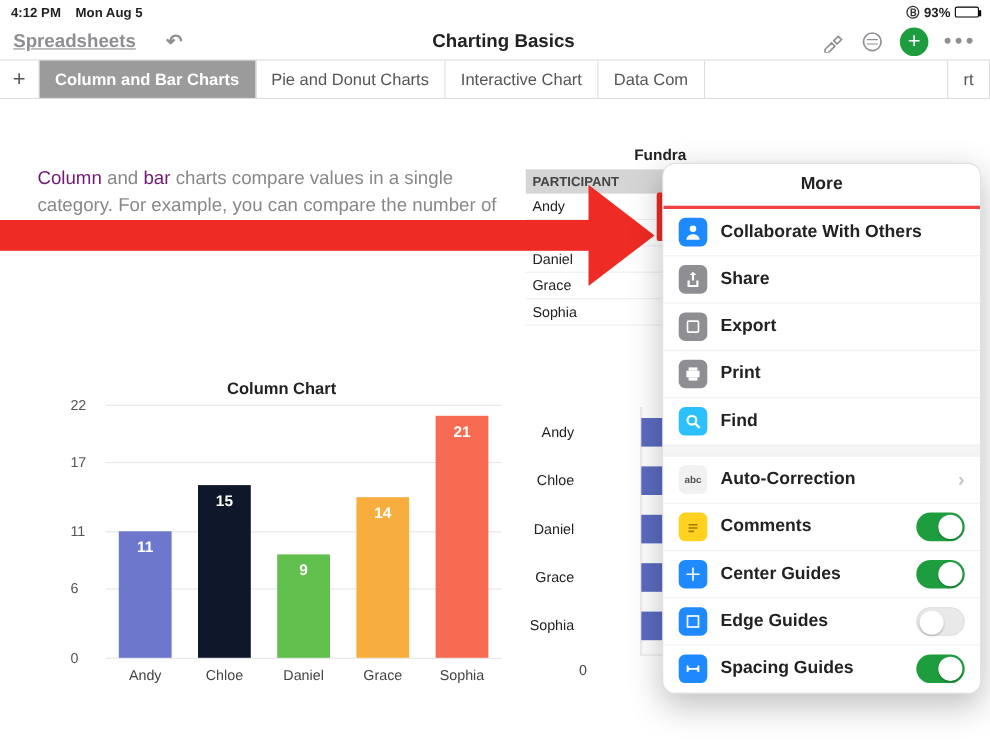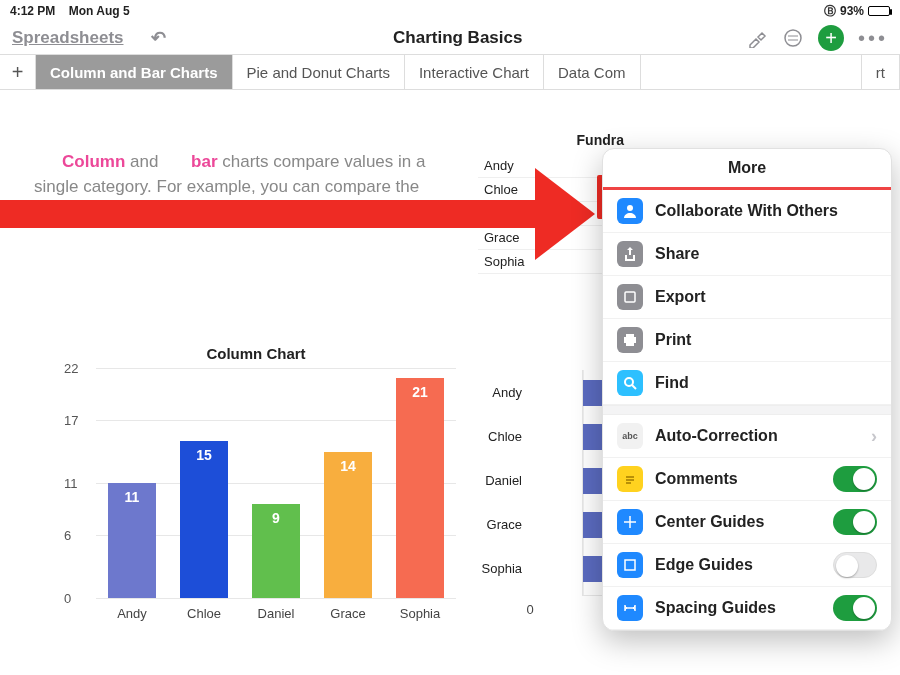--- a/index.html
+++ b/index.html
@@ -56,21 +56,21 @@
     padding: 0 14px; display:flex; align-items:center;
     border-right: 1px solid #ddd; color:#555; white-space: nowrap;
   }
   .tab.active { background:#9b9b9b; color:#fff; font-weight:600; }
   
   .content { position:relative; height: calc(675px - 22px - 32px - 36px); }
   .desc {
     position:absolute; left:34px; top:60px; width:440px;
     font-size:17px; color:#888; line-height:1.45;
   }
-  .desc b { color:#ec4899; font-weight:700;margin-left:28px; }
+  .desc b { color:#701a75; font-weight:400; }
   
   .mini-table {
     position:absolute; left:478px; top:42px; width:150px;
     font-size:13px;
   }
   .mini-table .fundra { text-align:right; font-size:14px; font-weight:700; padding-right:4px; padding-bottom:6px;}
   .mini-table .head {
     background:#d5d5d5; color:#444; font-weight:700; font-size:12px; padding:4px 6px;
   }
   .mini-table .cell { padding:4px 6px; border-bottom:1px solid #efefef; }
@@ -174,20 +174,21 @@
 </div>
 
 <div class="content">
 
   <div class="desc">
     <b>Column</b><span> and </span><b>bar</b><span> charts compare values in a single category. For example, you can compare the number of products sold by each salesperson.</span>
   </div>
 
   <div class="mini-table">
     <div class="fundra">Fundra</div>
+    <div class="head">PARTICIPANT</div>
     <div class="cell">Andy</div>
     <div class="cell">Chloe</div>
     <div class="cell">Daniel</div>
     <div class="cell">Grace</div>
     <div class="cell">Sophia</div>
   </div>
 
   <div class="colchart">
     <div class="title">Column Chart</div>
     <div class="plot" id="colplot">
@@ -198,21 +199,21 @@
         <div class="grid" style="top: 115px;"></div>
         <div class="ylbl" style="top: 115px;">11</div>
         <div class="grid" style="top: 52.2727px;"></div>
         <div class="ylbl" style="top: 52.2727px;">17</div>
         <div class="grid" style="top: 0px;"></div>
         <div class="ylbl" style="top: 0px;">22</div>
         <div class="bars">
           <div class="bar" style="height: 115px; background: rgb(109, 120, 205);">
             <span>11</span>
           </div>
-          <div class="bar" style="height: 156.818px; background: #1d4ed8;">
+          <div class="bar" style="height: 156.818px; background: #0f172a;">
             <span>15</span>
           </div>
           <div class="bar" style="height: 94.0909px; background: rgb(97, 191, 77);">
             <span>9</span>
           </div>
           <div class="bar" style="height: 146.364px; background: rgb(248, 174, 62);">
             <span>14</span>
           </div>
           <div class="bar" style="height: 219.545px; background: rgb(246, 107, 81);">
             <span>21</span>

